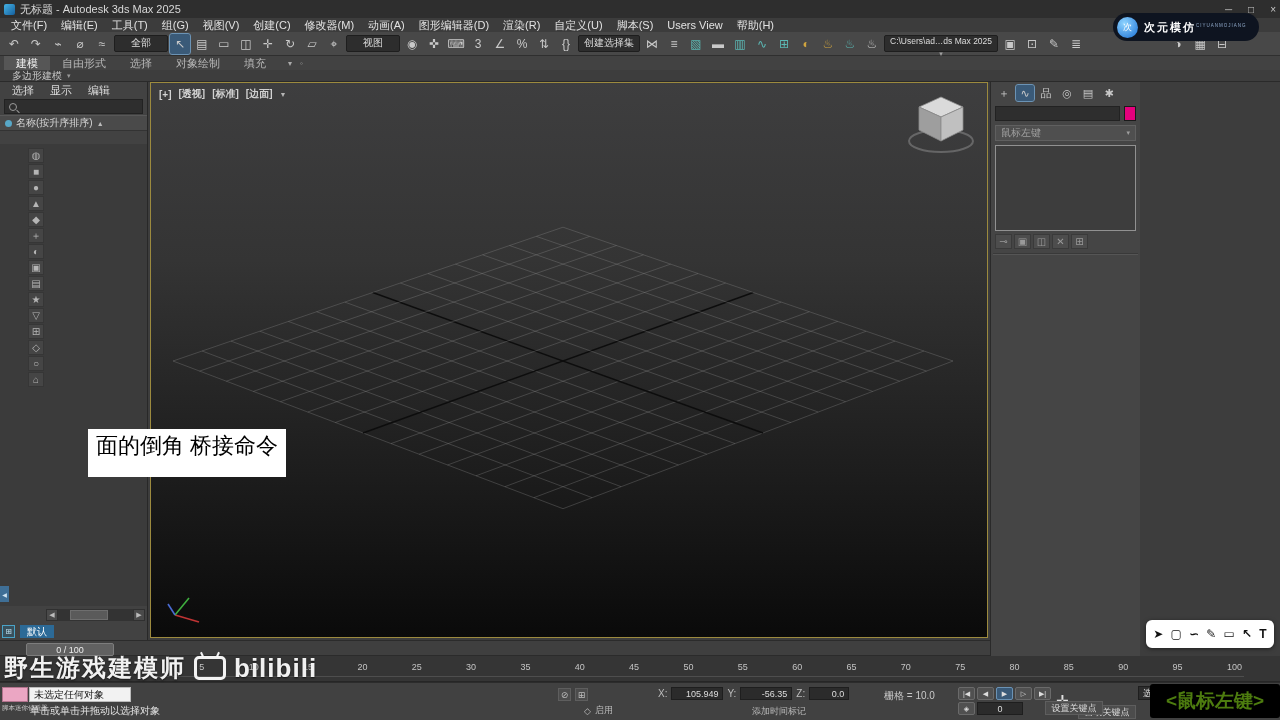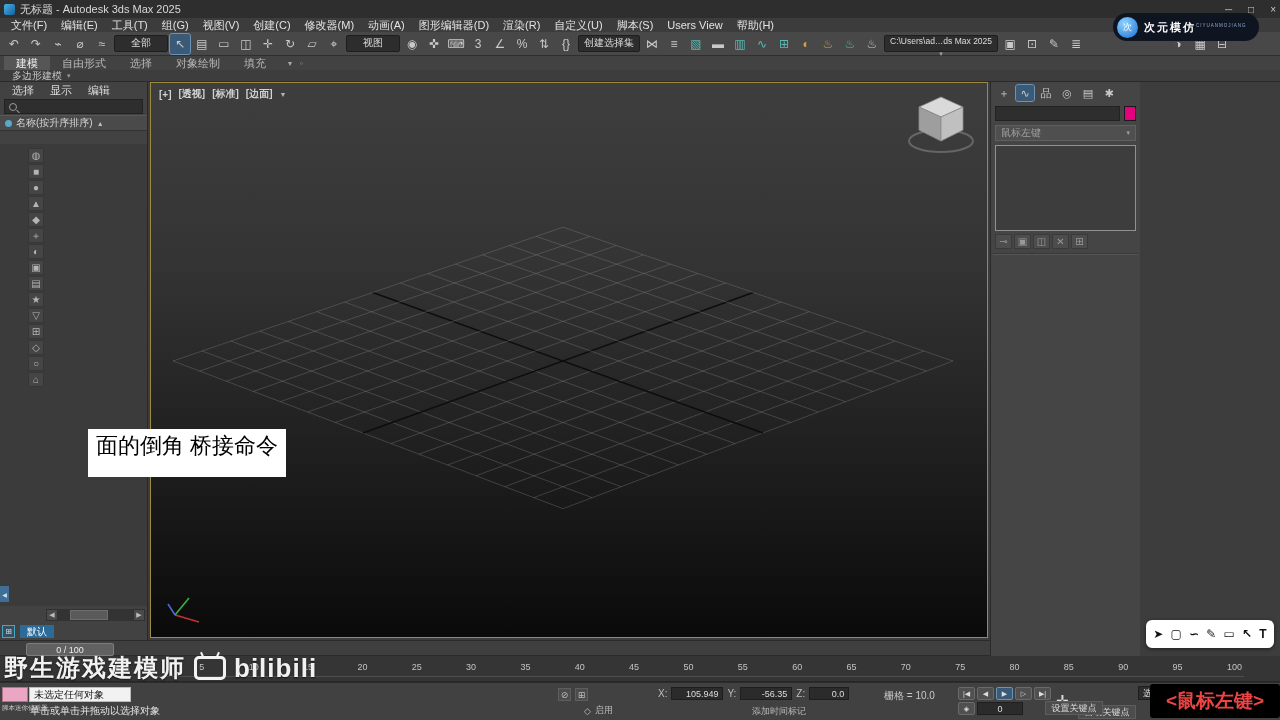--- a/index.html
+++ b/index.html
@@ -110,21 +110,21 @@
   .transport2{left:958px;top:702px;display:flex;gap:2px;align-items:center;}
   .frame-field{width:46px;height:13px;background:#2b2b2b;border:1px solid #1e1e1e;color:#ddd;font-size:9px;display:flex;align-items:center;justify-content:center;box-sizing:border-box;}
   .pan-icon{left:1056px;top:692px;font-size:15px;color:#e0e0e0;}
   .keybtn{width:58px;height:14px;background:#4c4c4c;border:1px solid #5e5e5e;color:#ddd;font-size:9px;display:flex;align-items:center;justify-content:center;box-sizing:border-box;}
   .autokey{left:1078px;top:686px;margin-top:19px;}
   .setkey{left:1045px;top:701px;font-family:Liberation Mono, monospace;}
   .selfilter{left:1138px;top:686px;width:70px;height:14px;background:#2d2d2d;border:1px solid #1e1e1e;color:#ddd;font-size:9px;display:flex;align-items:center;padding-left:4px;box-sizing:border-box;}
 
   
   .subtitle{left:88px;top:429px;background:#fff;color:#000;font-size:22px;padding:2px 8px 16px 8px;z-index:40;white-space:nowrap;}
-  .keycast{left:1150px;top:684px;width:130px;height:34px;background:#000;border-radius:3px;color:#ef4444;font-size:19px;font-weight:bold;display:flex;align-items:center;justify-content:center;z-index:50;white-space:nowrap;}
+  .keycast{left:1150px;top:684px;width:130px;height:34px;background:#000;border-radius:3px;color:#4d7c0f;font-size:19px;font-weight:bold;display:flex;align-items:center;justify-content:center;z-index:50;white-space:nowrap;}
   .watermark{left:4px;top:652px;display:flex;align-items:center;gap:8px;z-index:35;color:rgba(255,255,255,0.94);text-shadow:0 1px 2px rgba(0,0,0,0.65);}
   .wm-text{font-size:24px;font-weight:bold;letter-spacing:2px;}
   .wm-tv{width:26px;height:18px;border:3px solid rgba(255,255,255,0.94);border-radius:5px;position:relative;}
   .wm-tv::before{content:'';position:absolute;left:4px;top:-7px;width:2px;height:5px;background:rgba(255,255,255,0.94);transform:rotate(-25deg);}
   .wm-tv::after{content:'';position:absolute;right:4px;top:-7px;width:2px;height:5px;background:rgba(255,255,255,0.94);transform:rotate(25deg);}
   .wm-brand{font-size:26px;font-weight:bold;letter-spacing:1px;}
   .logo-badge{left:1113px;top:13px;height:28px;background:#0e1420;border-radius:14px;display:flex;align-items:center;gap:6px;padding:0 12px 0 4px;z-index:60;box-sizing:border-box;}
   .logo-circle{width:21px;height:21px;border-radius:50%;background:radial-gradient(circle at 35% 30%,#8fd4ff,#1a6fd4);color:#fff;font-size:9px;display:flex;align-items:center;justify-content:center;}
   .logo-col{display:flex;flex-direction:row;line-height:1;}
   .logo-title{font-size:11px;font-weight:bold;color:#fff;letter-spacing:2px;}

